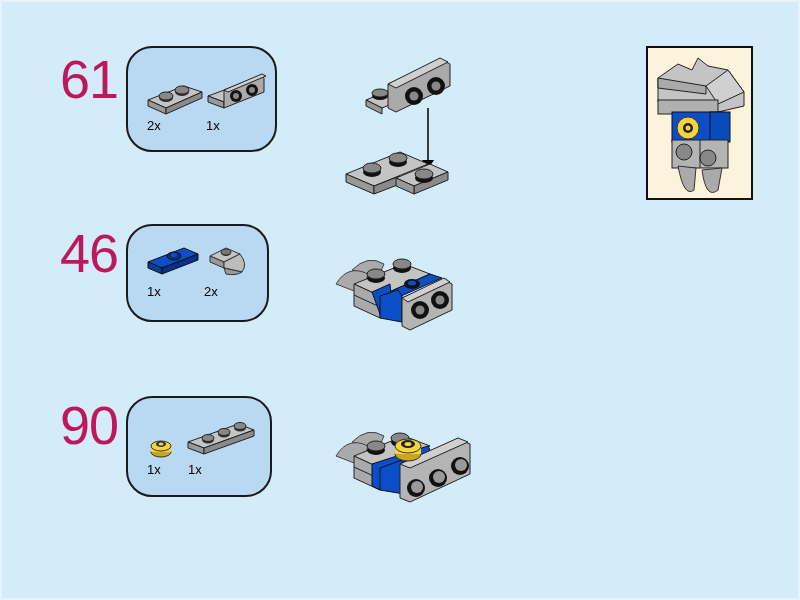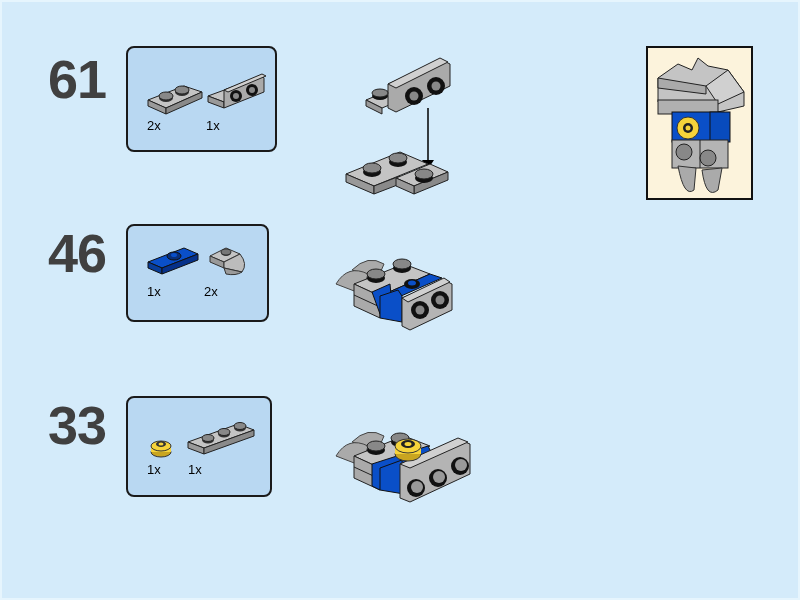--- a/index.html
+++ b/index.html
@@ -6,26 +6,26 @@
   body {
     width: 800px; height: 600px; position: relative; overflow: hidden;
     background: #d4ebfa;
     font-family: "Liberation Sans", sans-serif;
   }
   .frame {
     position: absolute; left: 0; top: 0; width: 796px; height: 596px;
     border: 2px solid #e6f5fd; box-sizing: content-box;
   }
   .step-num {
-    position: absolute; left: 48px; font-weight: bold; font-size: 54px;
-    color: #404040; line-height: 1; letter-spacing: -1px;
+    position: absolute; left: 60px; font-weight: normal; font-size: 54px;
+    color: #be185d; line-height: 1; letter-spacing: -1px;
   }
   .parts-box {
     position: absolute; background: #b9d8f2; border: 2px solid #1a1a1a;
-    border-radius: 8px; box-sizing: border-box;
+    border-radius: 26px; box-sizing: border-box;
   }
   .qty {
     position: absolute; font-size: 13px; color: #000;
   }
   .part, .assembly { position: absolute; }
   .preview {
     position: absolute; left: 646px; top: 46px; width: 107px; height: 154px;
     background: #fcf3dc; border: 2px solid #111; box-sizing: border-box;
   }
 </style>
@@ -126,21 +126,21 @@
   <ellipse cx="74" cy="20" rx="9" ry="5" fill="#111"></ellipse>
     <ellipse cx="74" cy="16" rx="9" ry="5" fill="#888" stroke="#222"></ellipse>
   <ellipse cx="84" cy="36" rx="8" ry="5" fill="#111"></ellipse>
     <ellipse cx="84" cy="35" rx="4" ry="2.5" fill="#0a4fc8"></ellipse>
   <circle cx="92" cy="62" r="9" fill="#111"></circle>
     <circle cx="92" cy="62" r="4.5" fill="#888"></circle>
   <circle cx="112" cy="52" r="9" fill="#111"></circle>
     <circle cx="112" cy="52" r="4.5" fill="#888"></circle>
 </svg>
 
-<div class="step-num" style="top:398px;">33</div>
+<div class="step-num" style="top:398px;">90</div>
 <div class="parts-box" style="left:126px; top:396px; width:146px; height:101px;">
   <svg class="part" style="left:20px; top:38px;" width="26" height="24" viewBox="0 0 26 24">
     <ellipse cx="13" cy="16" rx="10" ry="5" fill="#c9a520" stroke="#333"></ellipse>
     <rect x="3" y="10" width="20" height="6" fill="#f5d33a"></rect>
     <ellipse cx="13" cy="10" rx="10" ry="5" fill="#f5d33a" stroke="#333"></ellipse>
     <ellipse cx="13" cy="8" rx="5" ry="3" fill="#333"></ellipse>
     <ellipse cx="13" cy="8" rx="2.5" ry="1.5" fill="#f5d33a"></ellipse>
   </svg>
   <div class="qty" style="left:19px; top:64px;">1x</div>
   <svg class="part" style="left:58px; top:22px;" width="72" height="40" viewBox="0 0 72 40">

